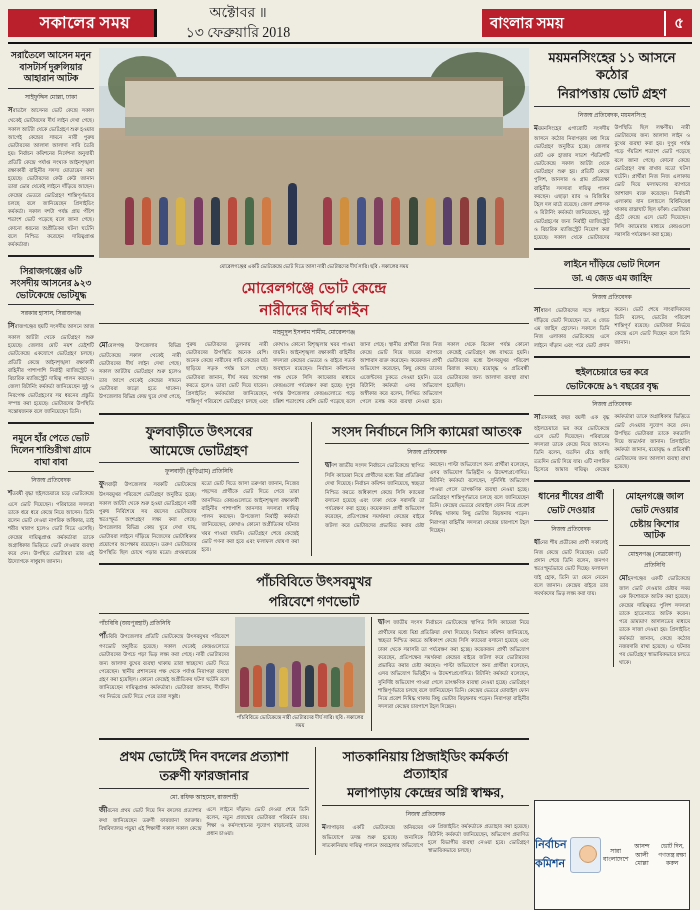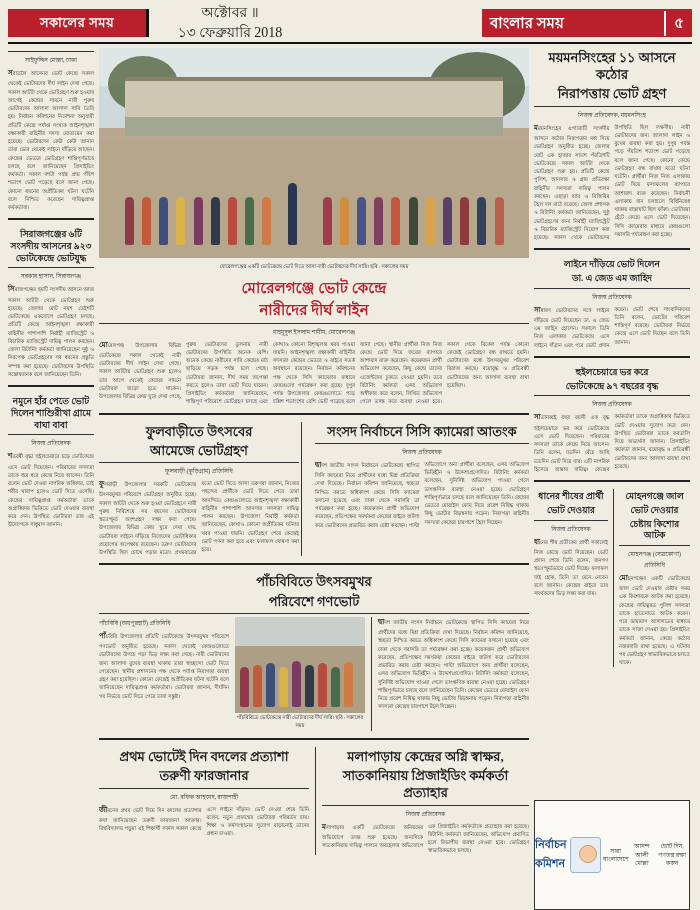--- a/index.html
+++ b/index.html
@@ -10,22 +10,23 @@
     color:#1a1a1a;
     overflow:hidden;
   }
   .page{position:relative;width:700px;height:910px;box-sizing:border-box;padding:6px 8px;}
 
   
   .masthead{display:flex;align-items:center;height:34px;border-bottom:2px solid #111;padding-bottom:2px;}
   .logo{
     width:138px;height:28px;background:#b9202b;color:#fff;
     display:flex;align-items:center;justify-content:center;
-    font-size:13px;font-weight:bold;letter-spacing:.5px;
+    font-size:16px;font-weight:bold;letter-spacing:.5px;
     border-right:3px solid #111;
+    padding-left:8px;
   }
   .dateblock{flex:0 0 150px;text-align:center;font-size:14px;line-height:1.4;padding-left:6px;}
   .mast-spacer{flex:1;}
   .banner{
     background:#b9202b;color:#fff;height:28px;width:210px;
     display:flex;align-items:center;justify-content:space-between;
     padding:0 8px;box-sizing:border-box;
   }
   .banner-title{font-size:15px;font-weight:bold;}
   .banner-page{font-size:15px;font-weight:bold;border-left:2px solid #fff;padding-left:8px;}
@@ -94,20 +95,21 @@
       <div class="banner-title">বাংলার সময়</div>
       <div class="banner-page">৫</div>
     </div>
   </div>
 
   <div class="body-grid">
 
     <div class="col col-left">
 
       <div>
+        <h3 class="hl-sm">সরাতৈলে আসেন মনুন বাসটার্স দুরুলিয়ার আহারান আটক</h3>
         <div class="divider"></div>
         <div class="byline">সাইফুদ্দিন মোল্লা, ঢাকা</div>
         <div class="tx lead">সরাতলৈ আসেনর ভোট কেন্দ্রে সকাল থেকেই ভোটারদের দীর্ঘ লাইন দেখা গেছে। সকাল আটটা থেকে ভোটগ্রহণ শুরু হওয়ার আগেই কেন্দ্রের সামনে নারী পুরুষ ভোটারদের আলাদা আলাদা সারি তৈরি হয়। নির্বাচন কমিশনের নির্দেশনা অনুযায়ী প্রতিটি কেন্দ্রে পর্যাপ্ত সংখ্যক আইনশৃঙ্খলা রক্ষাকারী বাহিনীর সদস্য মোতায়েন করা হয়েছে। ভোটারদের কেউ কেউ জানান তারা ভোর থেকেই লাইনে দাঁড়িয়ে আছেন। কেন্দ্রের ভেতরে ভোটগ্রহণ শান্তিপূর্ণভাবে চলছে বলে জানিয়েছেন প্রিসাইডিং কর্মকর্তা। সকাল দশটা পর্যন্ত প্রায় পঁচিশ শতাংশ ভোট পড়েছে বলে জানা গেছে। কোনো ধরনের অপ্রীতিকর ঘটনা ঘটেনি বলে নিশ্চিত করেছেন দায়িত্বপ্রাপ্ত কর্মকর্তারা।</div>
       </div>
 
       <div class="thickrule"></div>
 
       <div>
         <h3 class="hl-sm">সিরাজগঞ্জের ৬টি সংসদীয় আসনের ৯২৩ ভোটকেন্দ্রে ভোটযুদ্ধ</h3>
         <div class="divider"></div>
@@ -162,21 +164,21 @@
       <div>
         <h1 class="hl-xl redtitle">মোরেলগঞ্জে ভোট কেন্দ্রে</h1>
         <h1 class="hl-xl redtitle">নারীদের দীর্ঘ লাইন</h1>
         <div class="divider"></div>
         <div class="byline">মাহমুদুল ইসলাম শামীম, মোরেলগঞ্জ</div>
         <div class="tx lead cols5">মোরেলগঞ্জ উপজেলার বিভিন্ন ভোটকেন্দ্রে সকাল থেকেই নারী ভোটারদের দীর্ঘ লাইন দেখা গেছে। সকাল আটটায় ভোটগ্রহণ শুরু হলেও তার আগে থেকেই কেন্দ্রের সামনে ভোটাররা জড়ো হতে থাকেন। উপজেলার বিভিন্ন কেন্দ্র ঘুরে দেখা গেছে, পুরুষ ভোটারদের তুলনায় নারী ভোটারদের উপস্থিতি অনেক বেশি। অনেক কেন্দ্রে নারীদের সারি কেন্দ্রের মাঠ ছাড়িয়ে সড়ক পর্যন্ত চলে গেছে। ভোটাররা জানান, দীর্ঘ সময় অপেক্ষা করতে হলেও তারা ভোট দিয়ে যাবেন। প্রিসাইডিং কর্মকর্তারা জানিয়েছেন, শান্তিপূর্ণ পরিবেশে ভোটগ্রহণ চলছে এবং কোথাও কোনো বিশৃঙ্খলার খবর পাওয়া যায়নি। আইনশৃঙ্খলা রক্ষাকারী বাহিনীর সদস্যরা কেন্দ্রের ভেতরে ও বাইরে সতর্ক অবস্থানে রয়েছেন। নির্বাচন কমিশনের পক্ষ থেকে সিসি ক্যামেরার মাধ্যমে কেন্দ্রগুলো পর্যবেক্ষণ করা হচ্ছে। দুপুর পর্যন্ত উপজেলার কেন্দ্রগুলোতে গড়ে চল্লিশ শতাংশের বেশি ভোট পড়েছে বলে জানা গেছে। স্থানীয় প্রার্থীরা নিজ নিজ কেন্দ্রে ভোট দিয়ে জয়ের ব্যাপারে আশাবাদ ব্যক্ত করেছেন। কয়েকজন প্রার্থী অভিযোগ করেছেন, কিছু কেন্দ্রে তাদের এজেন্টদের ঢুকতে দেওয়া হয়নি। তবে রিটার্নিং কর্মকর্তা এসব অভিযোগ অস্বীকার করে বলেন, লিখিত অভিযোগ পেলে তদন্ত করে ব্যবস্থা নেওয়া হবে। সকাল থেকে বিকেল পর্যন্ত কোনো কেন্দ্রেই ভোটগ্রহণ বন্ধ রাখতে হয়নি। ভোটারদের মধ্যে উৎসবমুখর পরিবেশ বিরাজ করছে। বয়োবৃদ্ধ ও প্রতিবন্ধী ভোটারদের জন্য আলাদা ব্যবস্থা রাখা হয়েছিল।</div>
       </div>
 
       <div class="thickrule"></div>
 
-      <div style="display:flex;gap:2px;">
+      <div style="display:flex;gap:12px;">
 
         <div style="width:200px;">
           <h2 class="hl-lg">ফুলবাড়ীতে উৎসবের</h2>
           <h2 class="hl-lg">আমেজে ভোটগ্রহণ</h2>
           <div class="divider"></div>
           <div class="byline">ফুলবাড়ী (কুড়িগ্রাম) প্রতিনিধি</div>
           <div class="tx lead cols2">ফুলবাড়ী উপজেলার সবকটি ভোটকেন্দ্রে উৎসবমুখর পরিবেশে ভোটগ্রহণ অনুষ্ঠিত হচ্ছে। সকাল আটটা থেকে শুরু হওয়া ভোটগ্রহণে নারী পুরুষ নির্বিশেষে সব বয়সের ভোটারদের স্বতঃস্ফূর্ত অংশগ্রহণ লক্ষ্য করা গেছে। উপজেলার বিভিন্ন কেন্দ্র ঘুরে দেখা যায়, ভোটাররা লাইনে দাঁড়িয়ে নিজেদের ভোটাধিকার প্রয়োগের অপেক্ষায় রয়েছেন। তরুণ ভোটারদের উপস্থিতি ছিল চোখে পড়ার মতো। প্রথমবারের মতো ভোট দিতে আসা তরুণরা জানান, নিজের পছন্দের প্রার্থীকে ভোট দিতে পেরে তারা আনন্দিত। কেন্দ্রগুলোতে আইনশৃঙ্খলা রক্ষাকারী বাহিনীর পাশাপাশি আনসার সদস্যরা দায়িত্ব পালন করছেন। উপজেলা নির্বাহী কর্মকর্তা জানিয়েছেন, কোথাও কোনো অপ্রীতিকর ঘটনার খবর পাওয়া যায়নি। ভোটগ্রহণ শেষে কেন্দ্রেই ভোট গণনা করা হবে এবং ফলাফল ঘোষণা করা হবে।</div>
         </div>
 
         <div style="flex:1;border-left:1px solid #333;padding-left:13px;">
@@ -224,22 +226,22 @@
 
       <div style="display:flex;gap:6px;">
         <div style="width:210px;">
           <h3 class="hl-md">প্রথম ভোটেই দিন বদলের প্রত্যাশা</h3>
           <h3 class="hl-md">তরুণী ফারজানার</h3>
           <div class="divider"></div>
           <div class="byline">মো. রফিক আহমেদ, রাজশাহী</div>
           <div class="tx lead cols2">জীবনের প্রথম ভোট দিয়ে দিন বদলের প্রত্যাশার কথা জানিয়েছেন তরুণী ফারজানা আক্তার। বিশ্ববিদ্যালয় পড়ুয়া এই শিক্ষার্থী সকাল সকাল কেন্দ্রে এসে লাইনে দাঁড়ান। ভোট দেওয়া শেষে তিনি বলেন, নতুন প্রজন্মের ভোটাররা পরিবর্তন চায়। শিক্ষা ও কর্মসংস্থানের সুযোগ বাড়ানোই তাদের প্রধান চাওয়া।</div>
         </div>
         <div style="flex:1;border-left:1px solid #333;padding-left:6px;">
+          <h3 class="hl-md">সাতকানিয়ায় প্রিজাইডিং কর্মকর্তা প্রত্যাহার</h3>
           <h3 class="hl-md">মলাপাড়ায় কেন্দ্রের অগ্নি স্বাক্ষর,</h3>
-          <h3 class="hl-md">সাতকানিয়ায় প্রিজাইডিং কর্মকর্তা প্রত্যাহার</h3>
           <div class="divider"></div>
           <div class="byline">নিজস্ব প্রতিবেদক</div>
           <div class="tx lead cols2">মলাপাড়ার একটি ভোটকেন্দ্রে অনিয়মের অভিযোগে তদন্ত শুরু হয়েছে। অন্যদিকে সাতকানিয়ায় দায়িত্ব পালনে অবহেলার অভিযোগে এক প্রিজাইডিং কর্মকর্তাকে প্রত্যাহার করা হয়েছে। রিটার্নিং কর্মকর্তা জানিয়েছেন, অভিযোগ প্রমাণিত হলে বিভাগীয় ব্যবস্থা নেওয়া হবে। ভোটগ্রহণ স্বাভাবিকভাবে চলছে।</div>
         </div>
       </div>
     </div>
 
     <div class="col col-right">
 
       <div>

